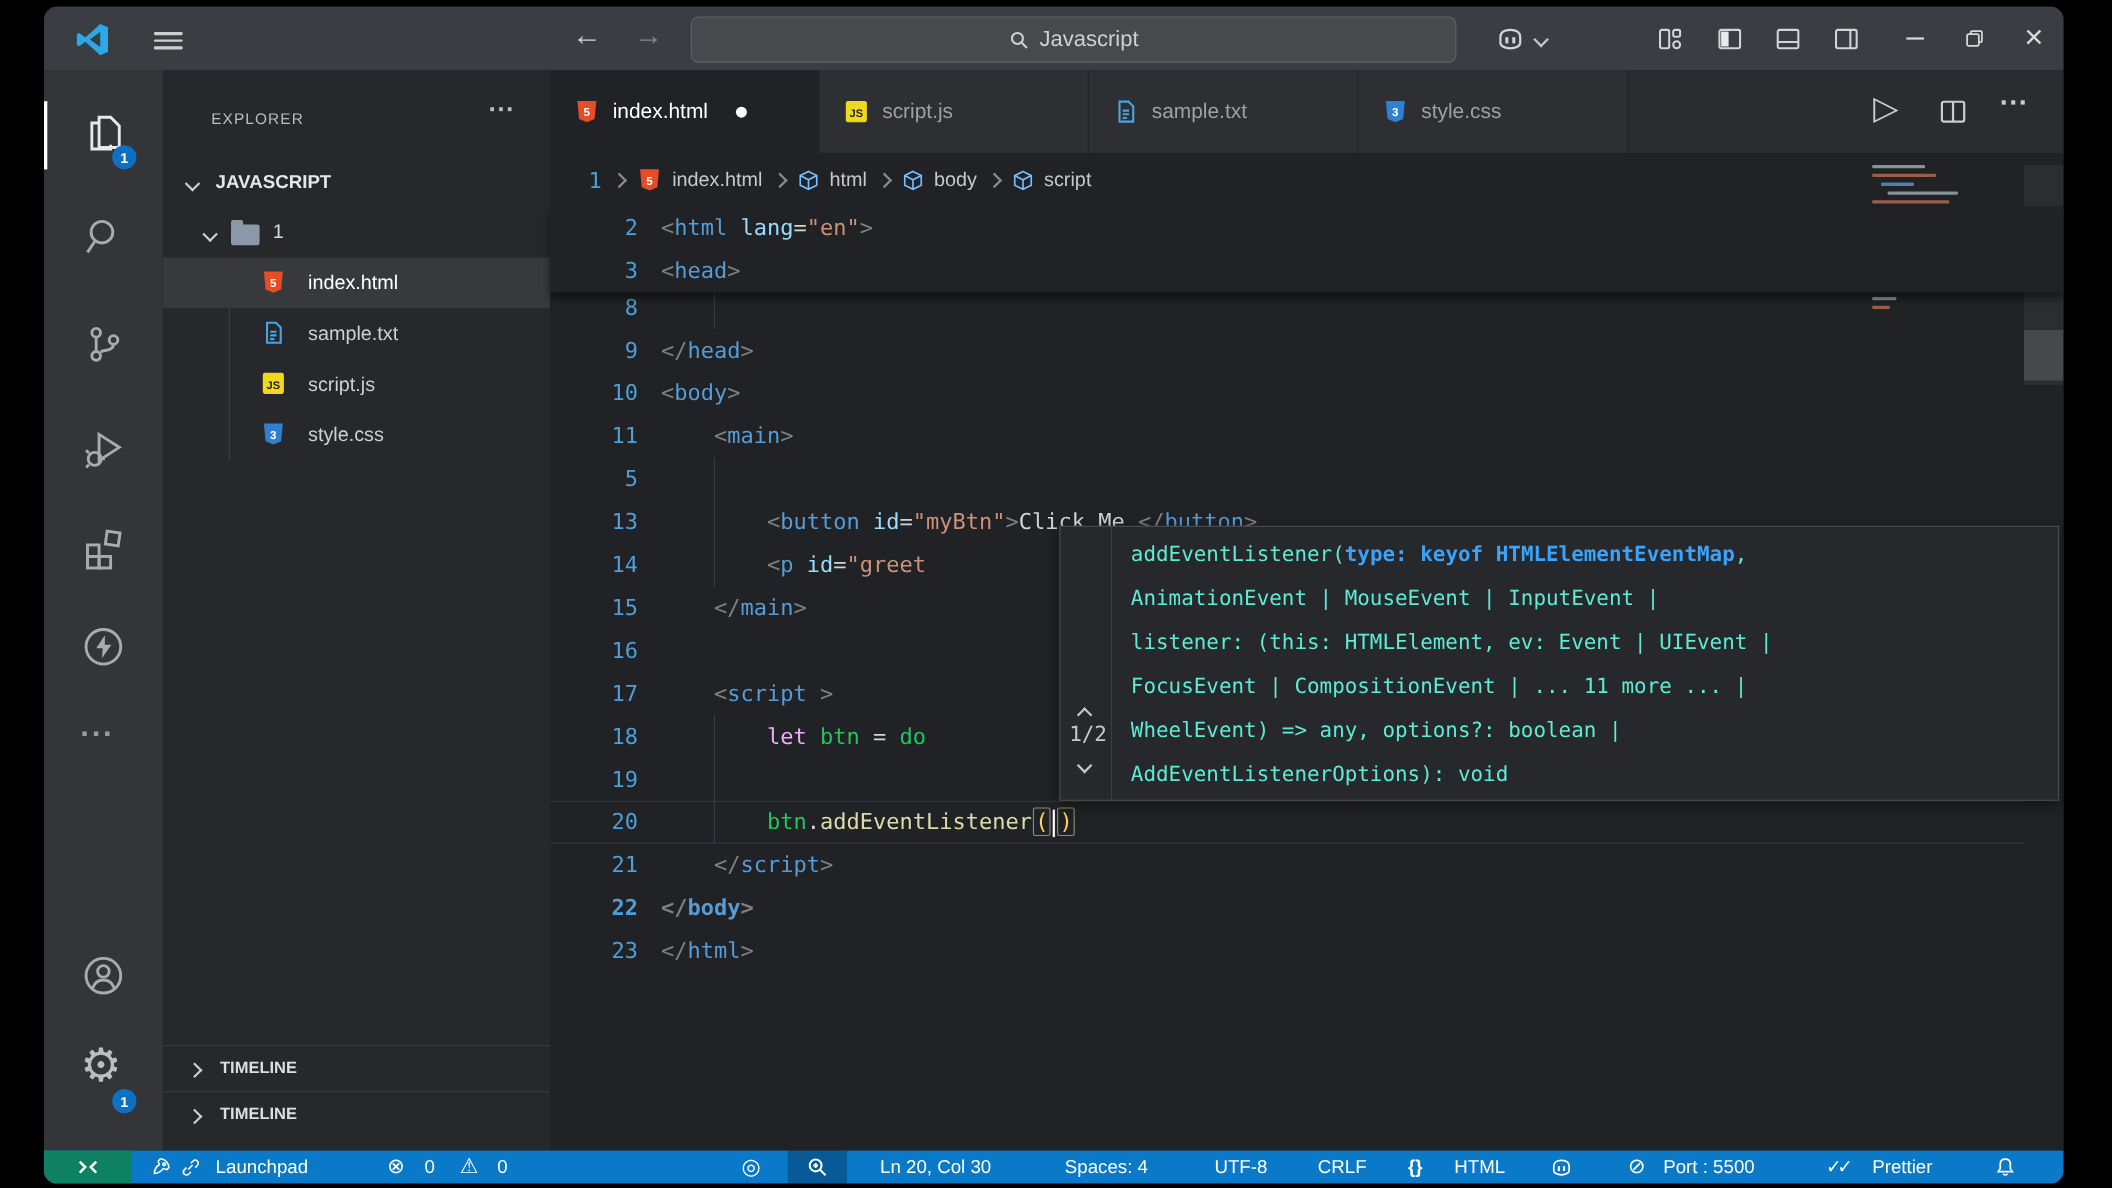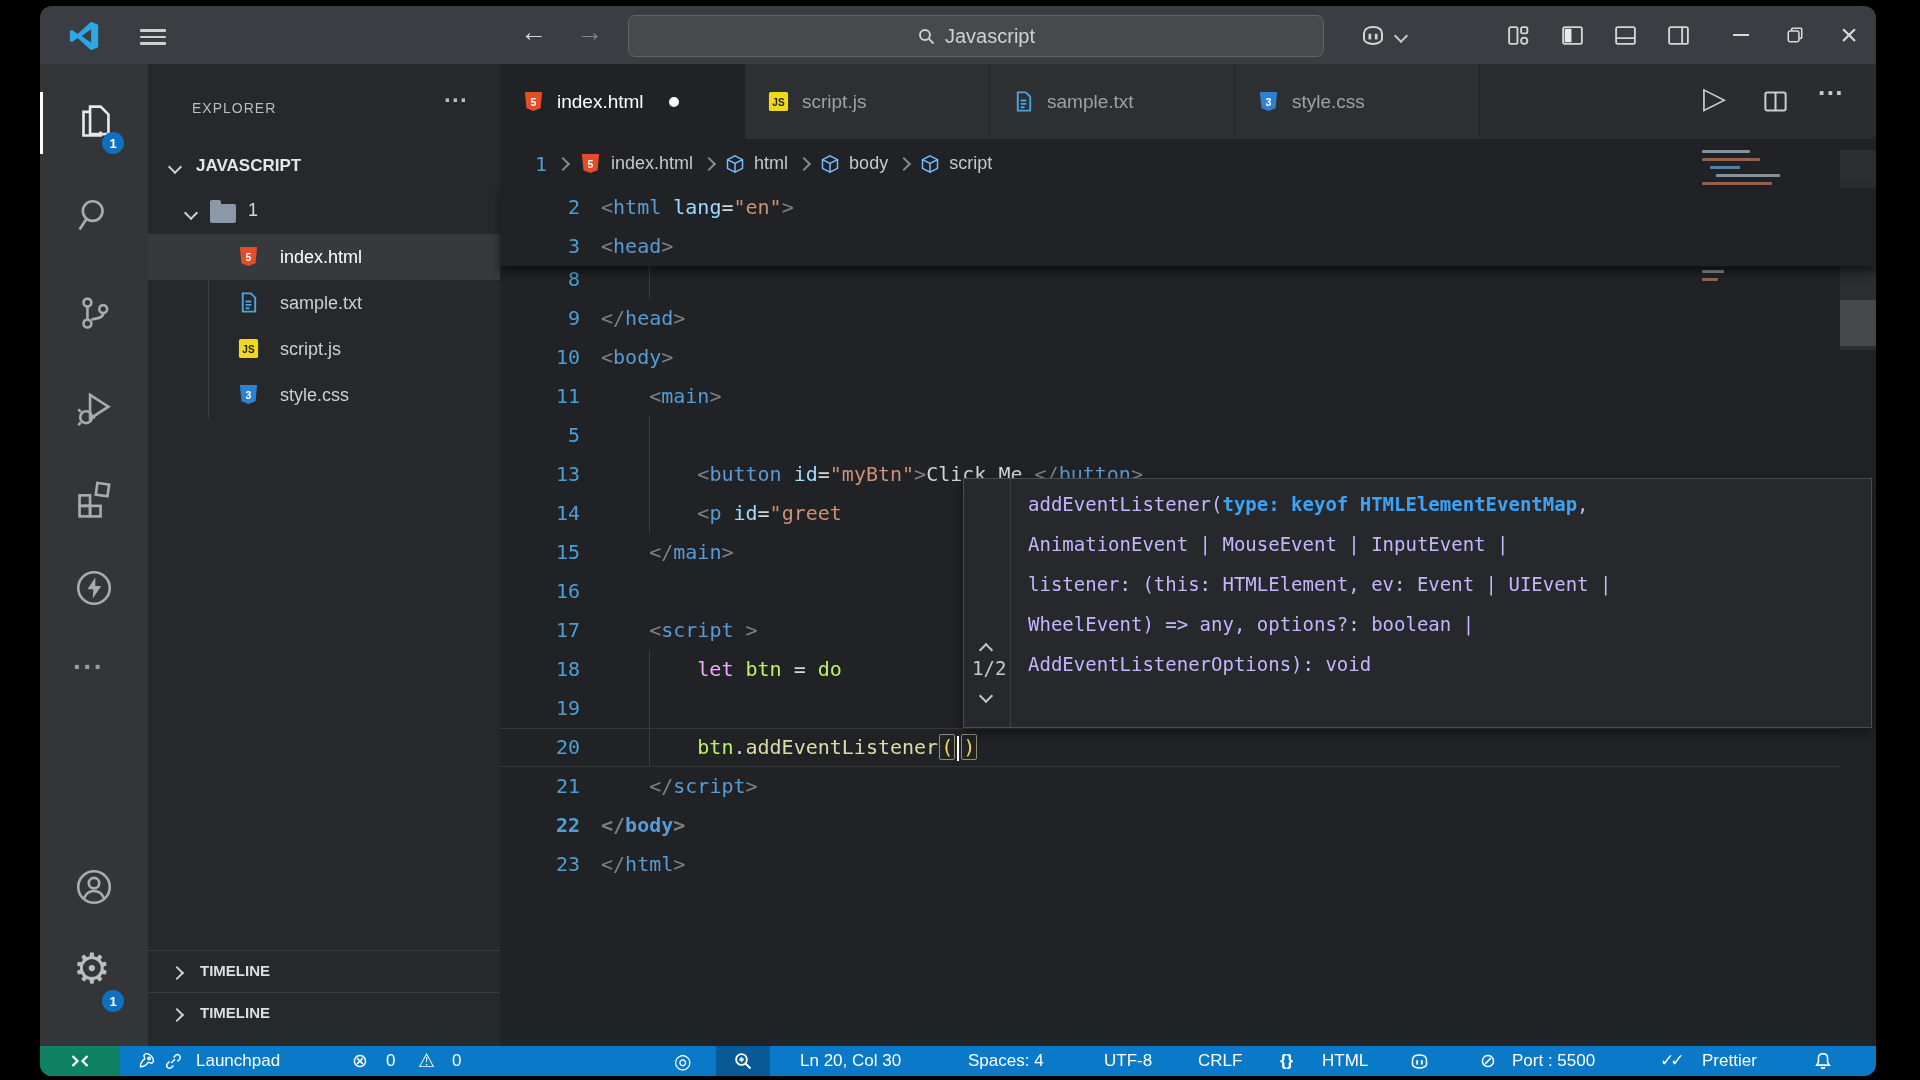--- a/index.html
+++ b/index.html
@@ -42,34 +42,34 @@
   .tab.active{background:#202225;color:#fff;border-right:none;}
   .mod-dot{width:10px;height:10px;border-radius:50%;background:#fff;margin-left:14px;}
   #breadcrumb{position:absolute;left:0;top:75px;width:1376px;height:49px;display:flex;align-items:center;
     padding-left:35px;gap:9px;font-size:18px;color:#c8c8c8;box-sizing:border-box;}
   .bc-chev{color:#8a8a8a;margin:0 2px;}
   .mono, .ct, .ln{font-family:"DejaVu Sans Mono",monospace;}
   .cl{position:absolute;left:0;width:1376px;height:39px;}
   .ln{position:absolute;left:0;top:0;width:80px;text-align:right;color:#4d9fd6;font-size:20px;line-height:39px;}
   .ct{position:absolute;left:101px;top:0;height:39px;line-height:39px;font-size:20px;white-space:pre;color:#d4d4d4;}
   .s-pun{color:#808080;} .s-tag{color:#569cd6;} .s-attr{color:#9cdcfe;} .s-str{color:#ce9178;}
-  .s-txt{color:#d4d4d4;} .s-kw{color:#f0abfc;} .s-var{color:#bef264;} .s-fn{color:#dcdcaa;}
+  .s-txt{color:#d4d4d4;} .s-kw{color:#f0abfc;} .s-var{color:#22c55e;} .s-fn{color:#dcdcaa;}
   .s-brk{color:#ffd34f;border:1px solid #8f8f74;border-radius:2px;padding:0 1px;margin:0 1px;}
   .caret{display:inline-block;width:2px;height:25px;background:#fff;vertical-align:middle;margin:0 1px;}
   .guide{position:absolute;width:1px;background:#3a3d41;}
   #curline{position:absolute;left:0;top:664px;width:1340px;height:37px;border-top:1px solid #34383c;
     border-bottom:1px solid #34383c;}
   #sticky{position:absolute;left:0;top:124px;width:1376px;height:78px;background:#202225;
     box-shadow:0 6px 8px rgba(0,0,0,0.5);z-index:3;}
   #tooltip{position:absolute;left:463px;top:414px;width:909px;height:250px;background:#26282c;
     border:1px solid #4b4d51;box-sizing:border-box;z-index:10;box-shadow:0 4px 12px rgba(0,0,0,.45);}
   #tt-pag{position:absolute;left:0;top:0;width:46px;height:248px;border-right:1px solid #3b3d41;color:#c8c8c8;}
   #tt-lines{position:absolute;left:64px;top:5px;width:830px;}
   .tl{height:40px;line-height:40px;font-family:"DejaVu Sans Mono",monospace;font-size:19px;white-space:pre;}
-  .tl-w{color:#c4b5fd;} .tl-hl{color:#3ba3f8;font-weight:bold;}
+  .tl-w{color:#5eead4;} .tl-hl{color:#3ba3f8;font-weight:bold;}
   #minimap{position:absolute;left:1200px;top:86px;width:105px;height:140px;z-index:2;}
   .mmrow{position:absolute;height:3px;border-radius:1px;}
   
   #statusbar{position:absolute;left:0;top:1040px;width:1836px;height:30px;background:#0a79c7;color:#fff;font-size:17px;}
   .sb-item{position:absolute;top:0;line-height:30px;white-space:nowrap;color:#fff;}
   svg{display:block;}
 </style>
 </head>
 <body>
 
@@ -452,20 +452,21 @@
     <div id="tooltip">
       <div id="tt-pag">
         <span class="chev up abs" style="left:17px;top:166px;"></span>
         <span class="abs mono" style="left:8px;top:178px;font-size:19px;">1/2</span>
         <span class="chev down abs" style="left:17px;top:212px;"></span>
       </div>
       <div id="tt-lines">
           <div class="tl"><span class="tl-w">addEventListener(</span><span class="tl-hl">type: keyof HTMLElementEventMap</span><span class="tl-w">,</span></div>
           <div class="tl"><span class="tl-w">AnimationEvent | MouseEvent | InputEvent |</span></div>
           <div class="tl"><span class="tl-w">listener: (this: HTMLElement, ev: Event | UIEvent |</span></div>
+          <div class="tl"><span class="tl-w">FocusEvent | CompositionEvent | ... 11 more ... |</span></div>
           <div class="tl"><span class="tl-w">WheelEvent) =&gt; any, options?: boolean |</span></div>
           <div class="tl"><span class="tl-w">AddEventListenerOptions): void</span></div>
         </div>
     </div>
   </div>
 
   <div id="statusbar">
     <div class="abs" style="left:0;top:0;width:80px;height:30px;background:#0e8163;display:flex;align-items:center;justify-content:center;">
       <svg width="20" height="20" viewBox="0 0 16 16" fill="none" stroke="#fff" stroke-width="1.8">
           <path d="M2 4l4 4-4 4M14 4l-4 4 4 4"></path>

